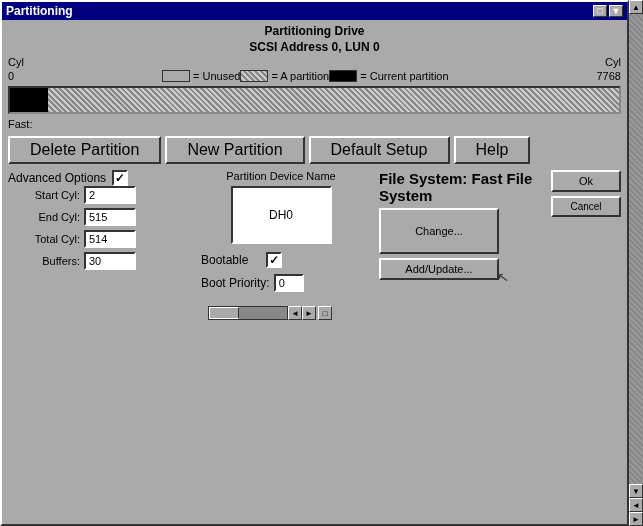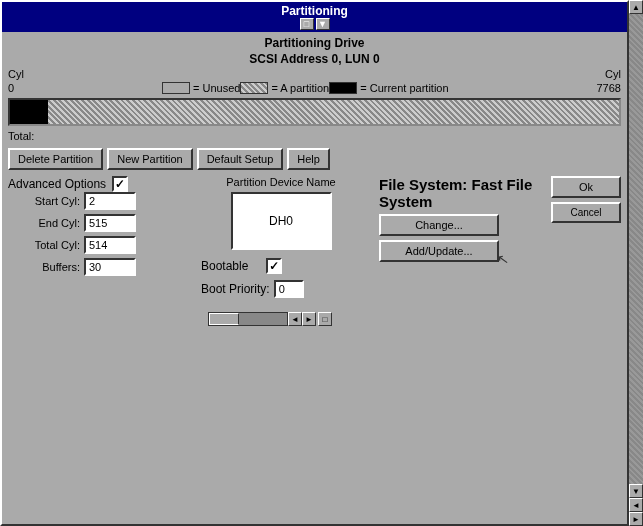--- a/index.html
+++ b/index.html
@@ -14,21 +14,20 @@
 
     .title-bar {
       background: #000080;
       color: white;
       padding: 2px 4px;
       display: flex;
       align-items: center;
       justify-content: space-between;
       font-weight: bold;
       font-size: 12px;
-      flex-direction: column;
     }
 
     .title-bar-buttons {
       display: flex;
       gap: 2px;
     }
 
     .title-bar-btn {
       width: 14px;
       height: 12px;
@@ -132,22 +131,22 @@
       display: flex;
       gap: 4px;
       margin: 6px 0;
     }
 
     .win-btn {
       background: #aaa;
       border: 2px solid #fff;
       border-right-color: #333;
       border-bottom-color: #333;
-      padding: 3px 8px;
-      font-size: 11px;
+      padding: 3px 20px;
+      font-size: 16px;
       cursor: pointer;
       font-family: Arial, sans-serif;
     }
 
     .lower-section {
       display: flex;
       gap: 8px;
       margin-top: 4px;
     }
 
@@ -261,21 +260,21 @@
       font-size: 15px;
       margin-bottom: 4px;
       font-weight: bold;
     }
 
     .change-btn {
       background: #aaa;
       border: 2px solid #fff;
       border-right-color: #333;
       border-bottom-color: #333;
-      padding: 3px 14px;
+      padding: 15px 14px;
       font-size: 11px;
       cursor: pointer;
       width: 120px;
       margin-bottom: 4px;
       font-family: Arial, sans-serif;
     }
 
     .addupdate-btn {
       background: #aaa;
       border: 2px solid #fff;
@@ -460,21 +459,21 @@
         </div>
         <span>7768</span>
       </div>
 
       <div class="disk-bar-container">
         <div class="disk-bar-dark"></div>
         <div class="disk-bar-pattern"></div>
       </div>
 
       <div class="size-text">
-        <span>Total:</span>
+        <span>Fast:</span>
       </div>
 
       <div class="buttons-row">
         <button class="win-btn">Delete Partition</button>
         <button class="win-btn">New Partition</button>
         <button class="win-btn">Default Setup</button>
         <button class="win-btn">Help</button>
       </div>
 
       <div class="lower-section">

